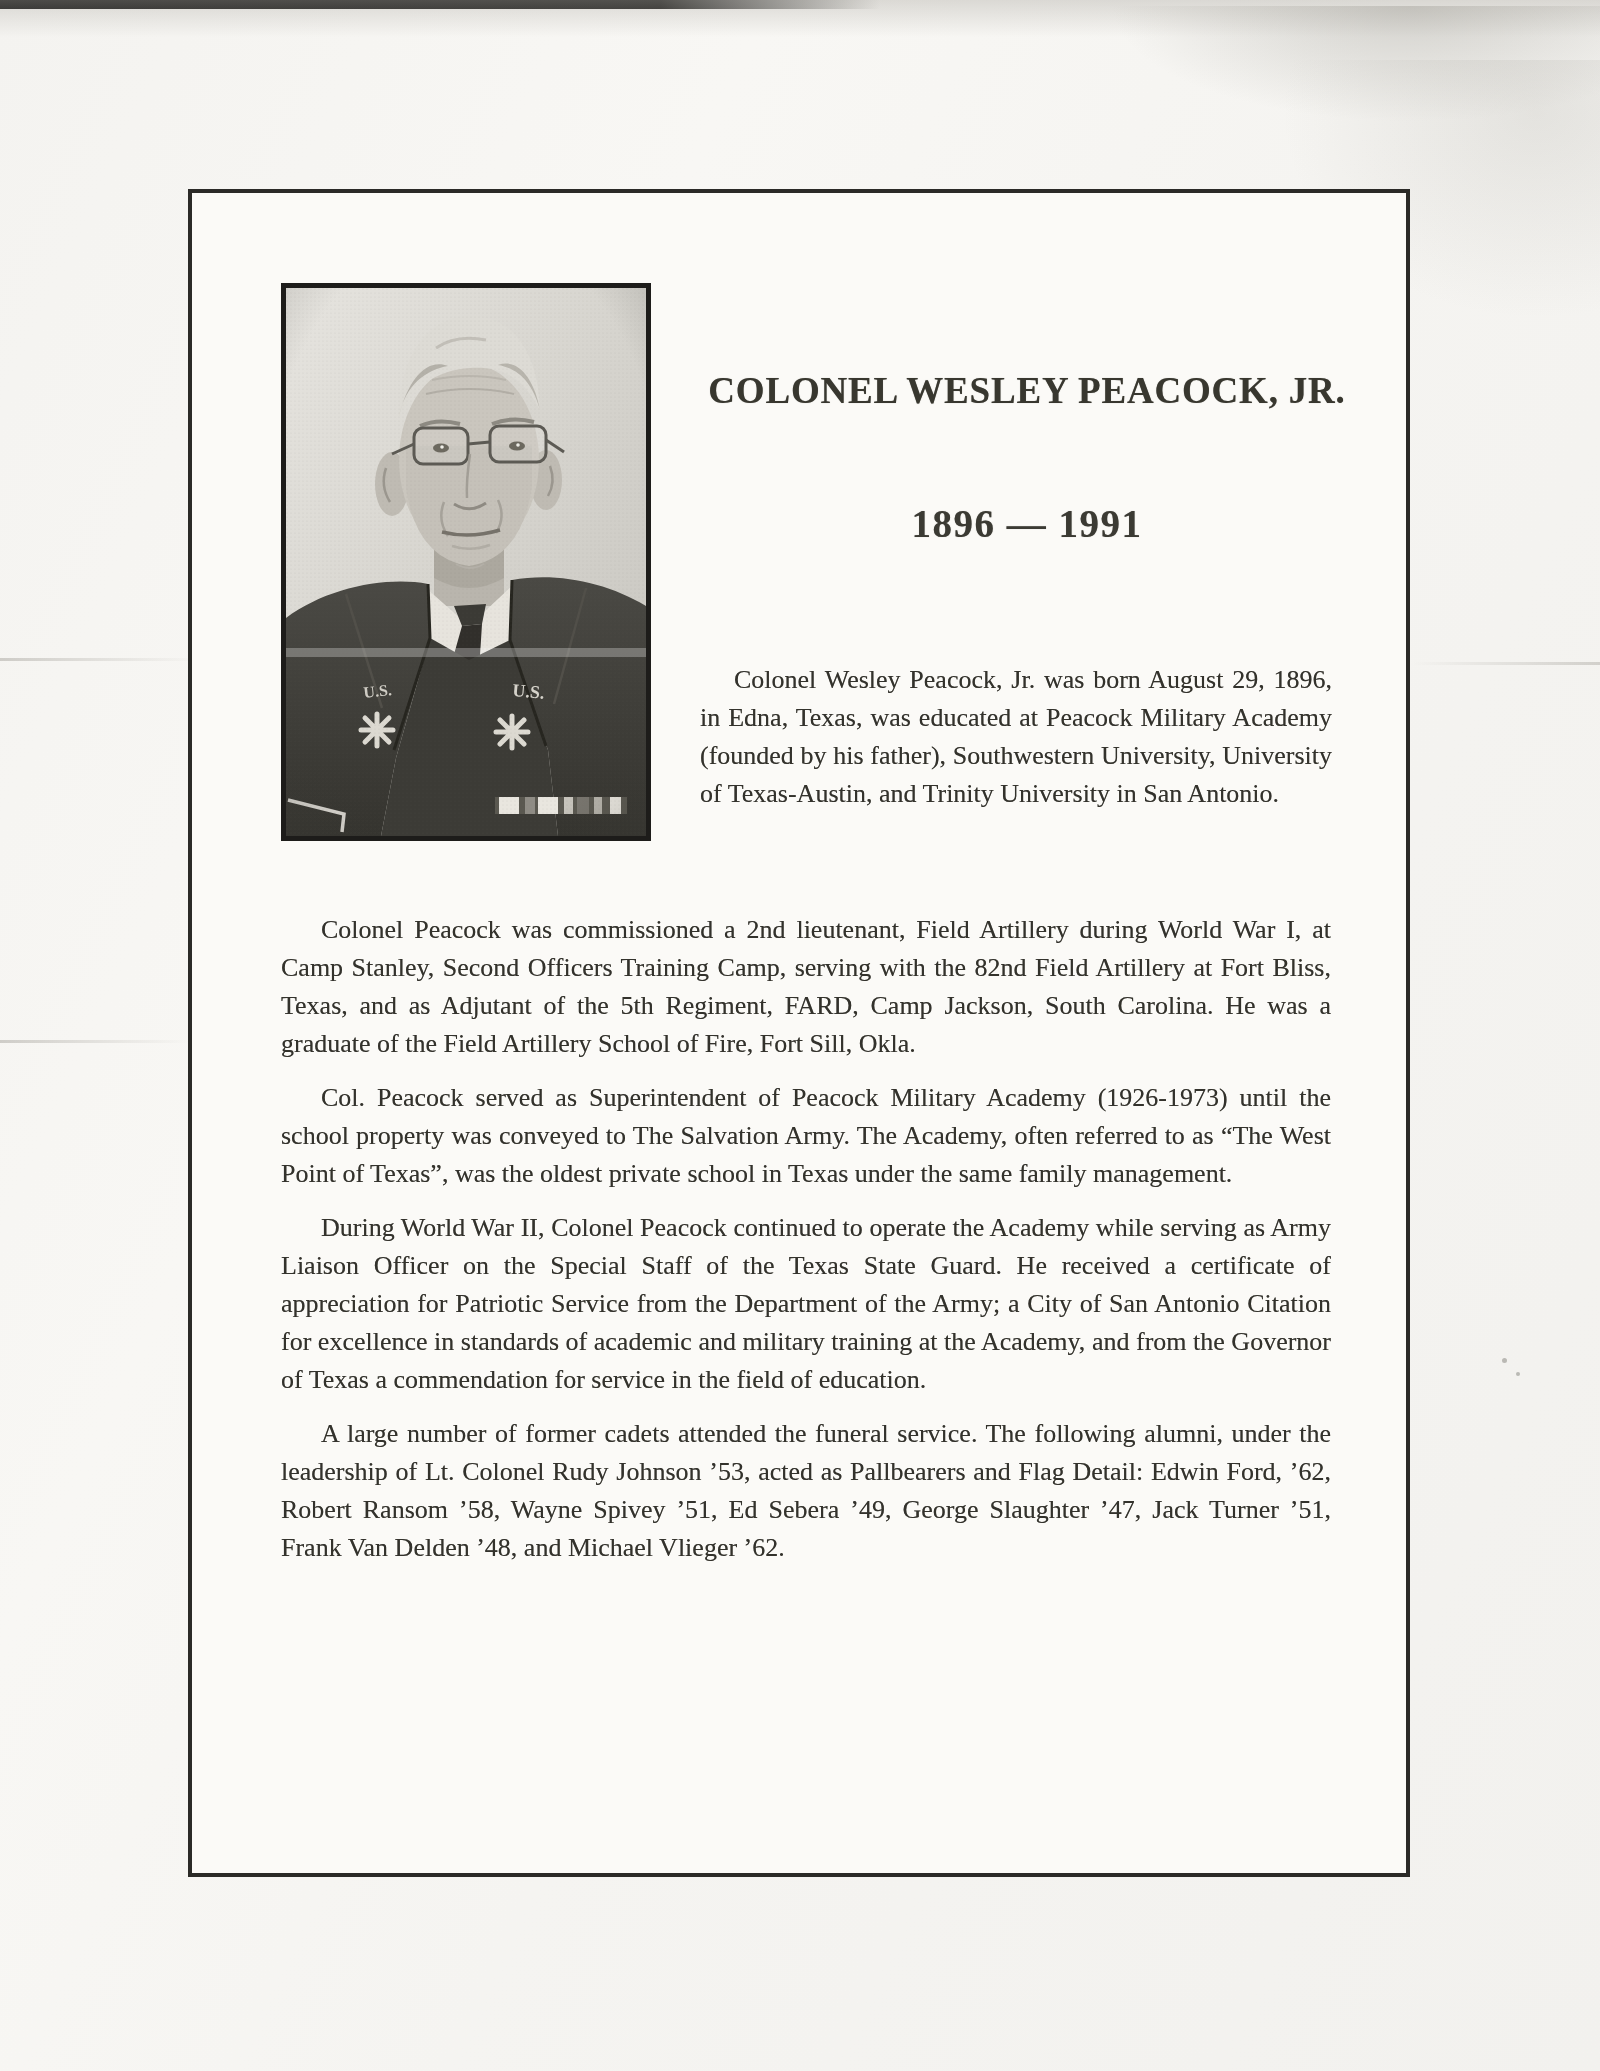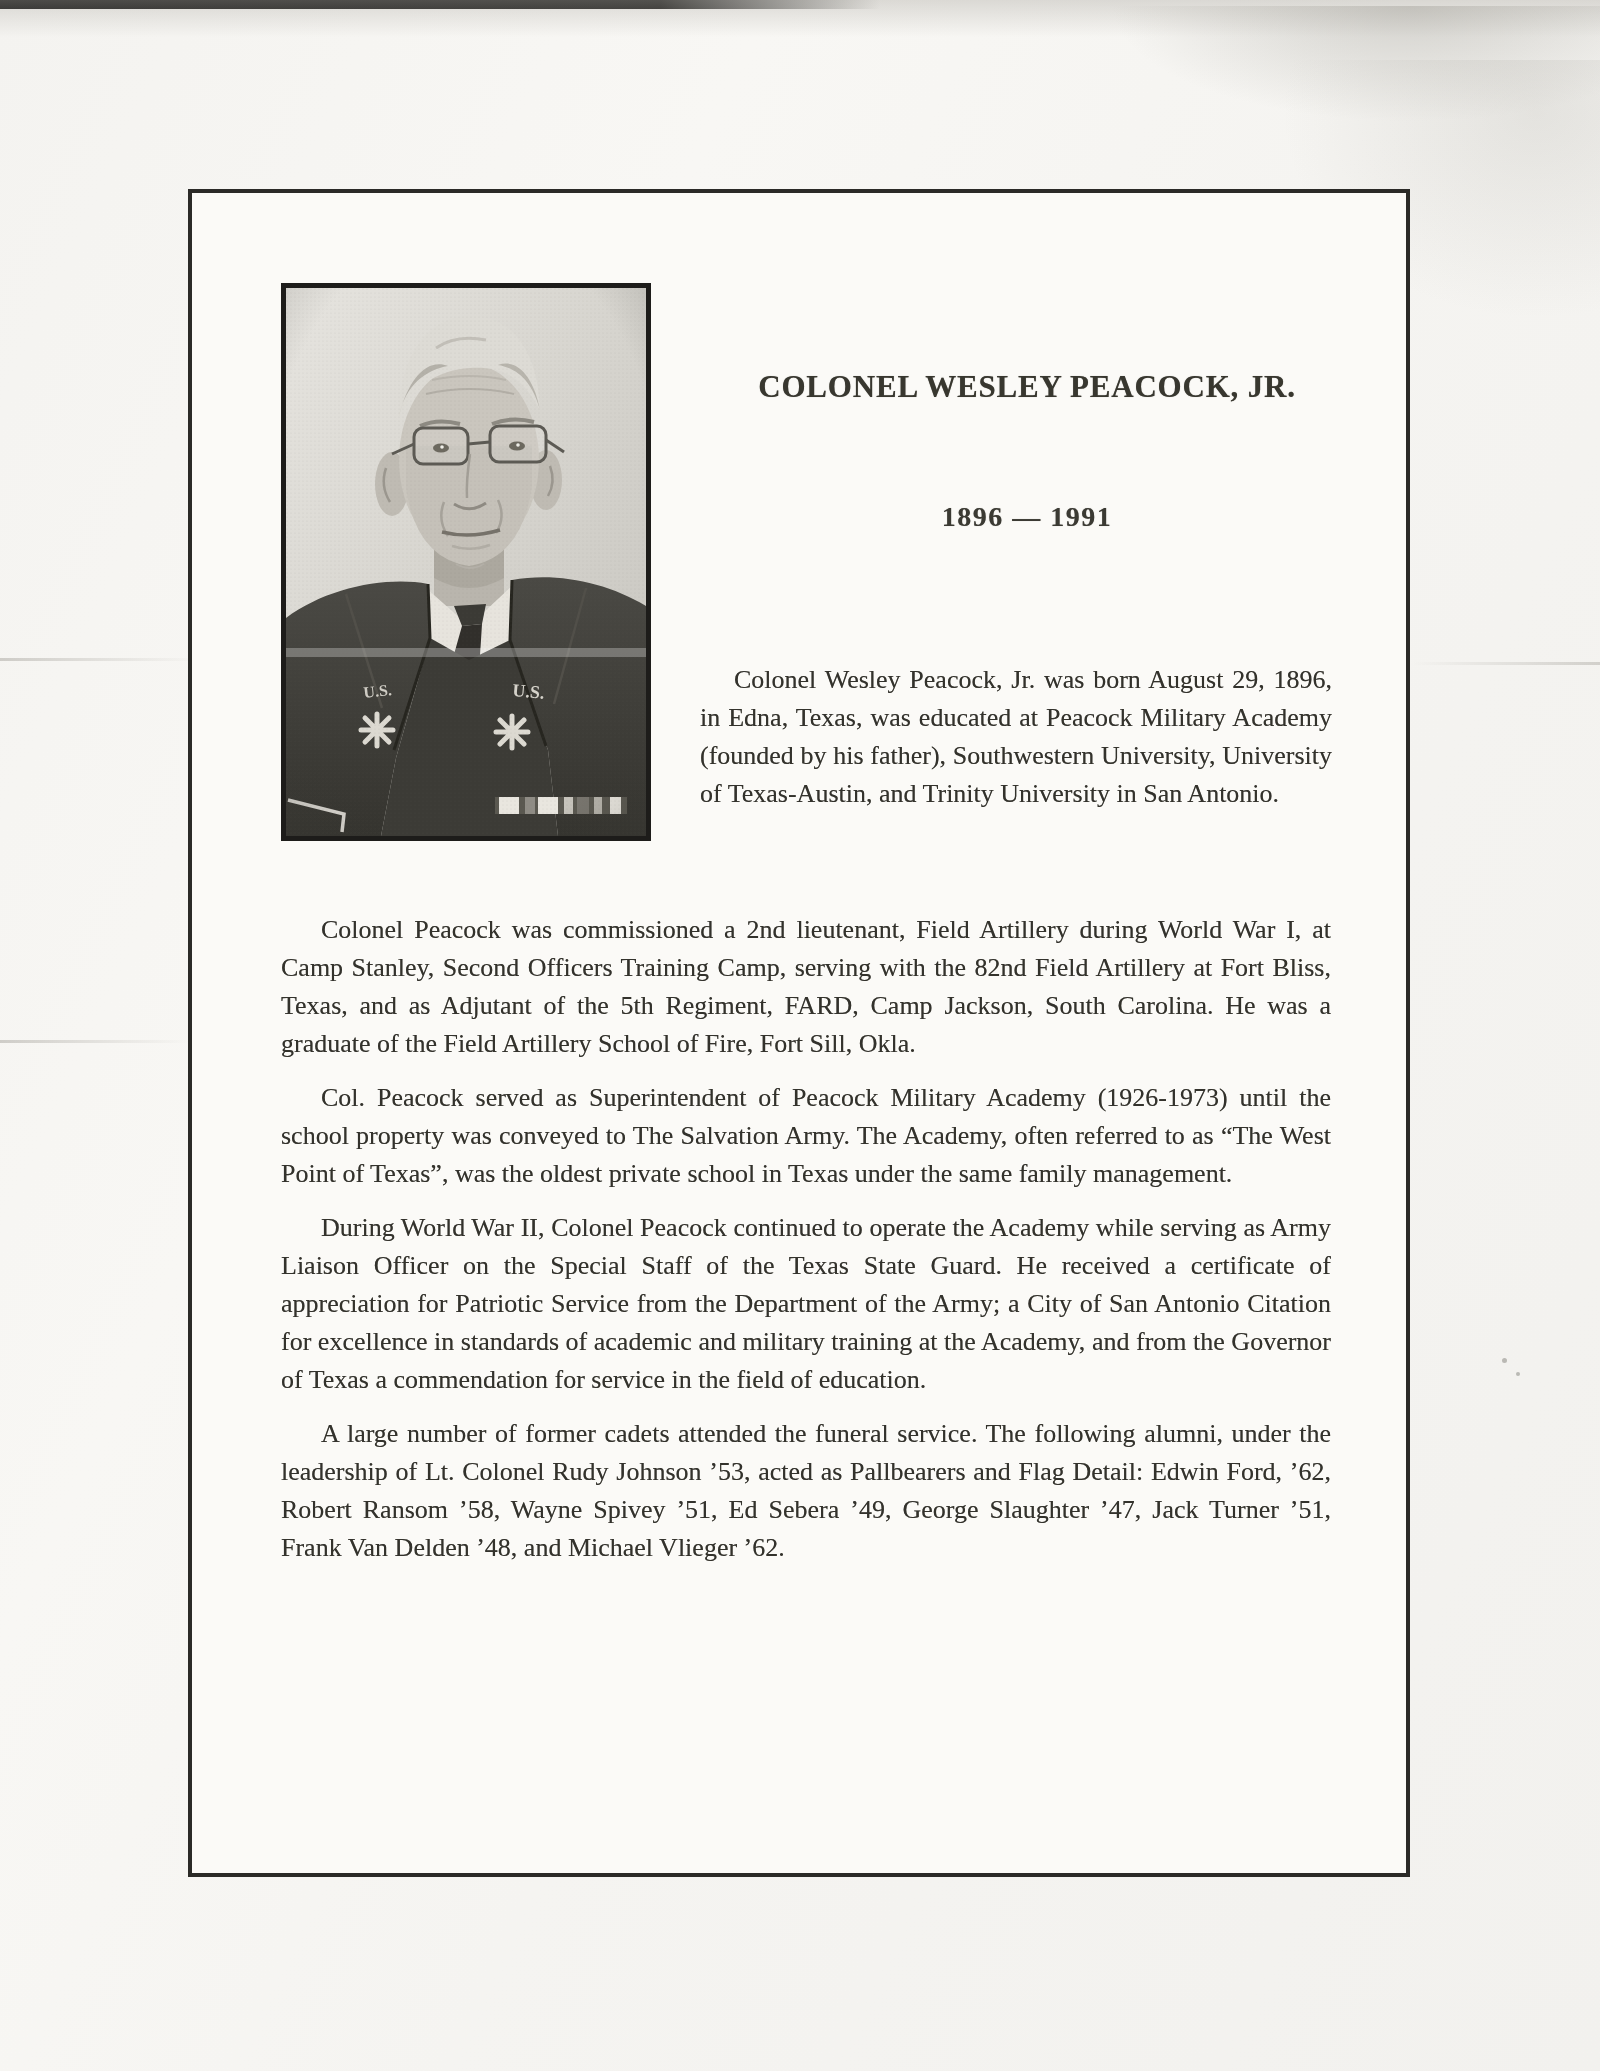--- a/index.html
+++ b/index.html
@@ -34,26 +34,26 @@
   
   .photo{
     position:absolute;left:89px;top:90px;width:360px;height:548px;
     border:5px solid #1d1c1a;background:#d4d2cc;
   }
   .photo svg{display:block;}
 
   
   .title{
     position:absolute;left:500px;top:176px;width:670px;
-    text-align:center;font-size:31px;font-weight:bold;letter-spacing:.8px;
+    text-align:center;font-size:37px;font-weight:bold;letter-spacing:.8px;
     color:#38372f;text-shadow:0 0 .7px rgba(56,55,47,.55);
   }
   .dates{
     position:absolute;left:500px;top:308px;width:670px;
-    text-align:center;font-size:28px;font-weight:bold;letter-spacing:1.5px;
+    text-align:center;font-size:39px;font-weight:bold;letter-spacing:1.5px;
     color:#3b3a33;text-shadow:0 0 .7px rgba(59,58,51,.5);
   }
 
   
   .bodytext{
     font-size:26px;line-height:38px;text-align:justify;
     color:#33322c;text-shadow:0 0 .6px rgba(51,50,44,.5);
   }
   .intro{
     position:absolute;left:508px;top:468px;width:632px;

